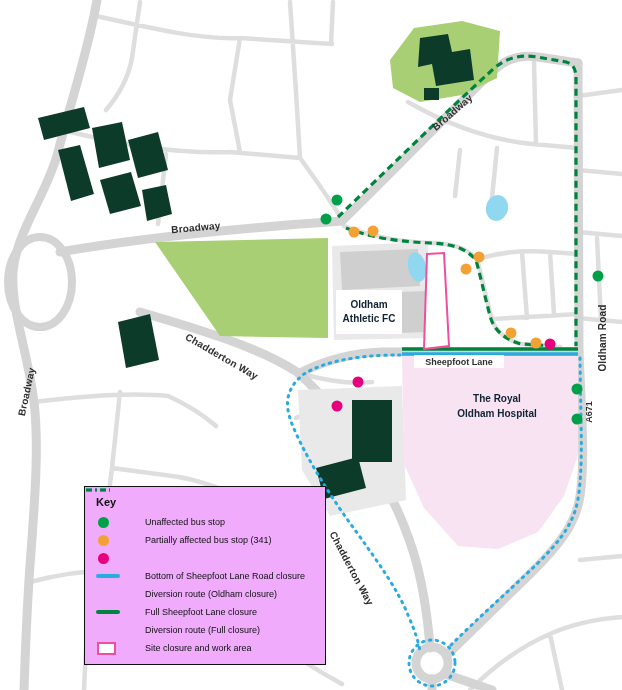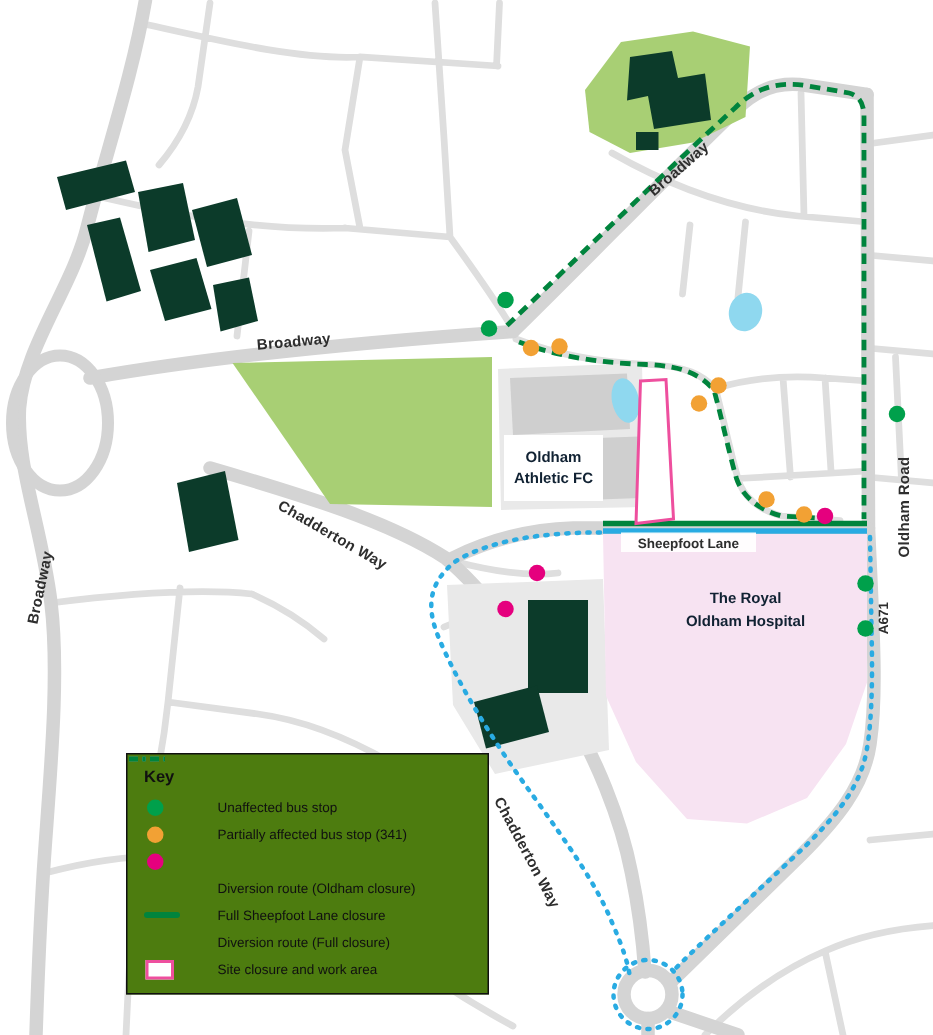--- a/index.html
+++ b/index.html
@@ -6,22 +6,22 @@
   body{font-family:"Liberation Sans", sans-serif;}
   .stage{position:relative;width:622px;height:690px;overflow:hidden;background:#fff;}
   .stage svg{position:absolute;left:0;top:0;}
 
   
   .road-label{font-family:"Liberation Sans",sans-serif;font-size:10px;font-weight:700;fill:#2e2e2e;letter-spacing:.2px;}
   .place-label{font-family:"Liberation Sans",sans-serif;font-size:10px;font-weight:700;fill:#123;}
   .small-label{font-family:"Liberation Sans",sans-serif;font-size:9px;font-weight:700;fill:#2e2e2e;}
 
   
-  .key{position:absolute;left:84px;top:502px;width:242px;box-sizing:border-box;
-       background:#4d7c0f;border:1.5px solid #101010;padding:9px 11px 7px;}
+  .key{position:absolute;left:84px;top:486px;width:242px;box-sizing:border-box;
+       background:#f0abfc;border:1.5px solid #101010;padding:9px 11px 7px;}
   .key-title{font-size:11px;font-weight:700;color:#101010;margin-bottom:5px;}
   .key-row{display:flex;align-items:center;gap:8px;height:18px;white-space:nowrap;}
   .key-label{font-size:9px;color:#101010;padding-left:15px;}
   .km{width:26px;flex:0 0 26px;display:flex;align-items:center;justify-content:flex-start;}
   .dot{width:11px;height:11px;border-radius:50%;margin-left:2px;}
   .c-green{background:#00a04b;} .c-orange{background:#f2a134;} .c-pink{background:#e5007e;}
   .line{width:24px;height:3.5px;border-radius:2px;}
   .l-blue{background:#29abe2;} .l-dgreen{background:#00843d;}
   .rect-marker{width:15px;height:9px;border:2px solid #ee4f9e;background:#fff;margin-left:1px;}
 </style>
@@ -187,20 +187,26 @@
         </span>
     <span class="key-label">Partially affected bus stop (341)</span>
   </div>
 
   <div class="key-row">
     <span class="km">
           <span class="dot c-pink"></span>
         </span>
   </div>
 
+  <div class="key-row">
+    <span class="km">
+          <span class="line l-blue"></span>
+        </span>
+    <span class="key-label">Bottom of Sheepfoot Lane Road closure</span>
+  </div>
 
   <div class="key-row">
     <span class="km">
       <svg width="26" height="6">
         <line x1="1" y1="3" x2="25" y2="3" stroke="#29abe2" stroke-width="3" stroke-dasharray="6 3 2 3"></line>
       </svg>
     </span>
     <span class="key-label">Diversion route (Oldham closure)</span>
   </div>
 

